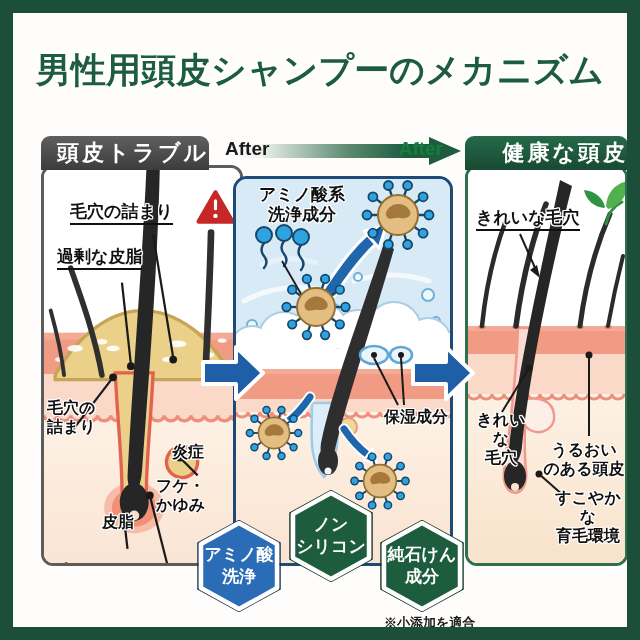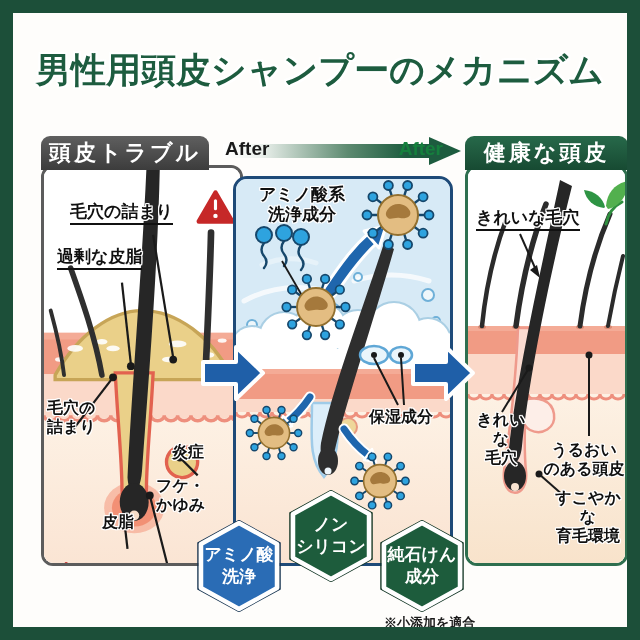--- a/index.html
+++ b/index.html
@@ -8,21 +8,21 @@
          font-family:"Liberation Sans",sans-serif;}
   .abs{position:absolute;}
   #title{left:0;top:34px;width:100%;text-align:center;font-size:35px;font-weight:bold;
          color:#1d5c3f;letter-spacing:0px;
          text-shadow:2px 0 #fff,-2px 0 #fff,0 2px #fff,0 -2px #fff,
                      2px 2px #fff,-2px 2px #fff,2px -2px #fff,-2px -2px #fff,0 0 4px #fff;}
   .panel{position:absolute;box-sizing:border-box;border-radius:12px;overflow:hidden;background:#fff;}
   #panel-left{left:28px;top:152px;width:202px;height:401px;border:3px solid #5c5c5c;}
   #panel-mid{left:220px;top:163px;width:220px;height:390px;border:3.5px solid #1e4a78;border-radius:14px;background:#d7eaf6;}
   #panel-right{left:452px;top:152px;width:163px;height:401px;border:3px solid #2e6f4f;}
-  .hdr{position:absolute;display:flex;align-items:center;justify-content:center;
+  .hdr{position:absolute;display:flex;align-items:center;justify-content:flex-end;
        color:#fff;font-weight:bold;font-size:22px;letter-spacing:3px;
        border-radius:9px 9px 0 0;z-index:5;}
   #hdr-left{left:28px;top:123px;width:168px;height:34px;background:linear-gradient(#5f5f5f,#3c3c3c);}
   #hdr-right{left:452px;top:123px;width:163px;height:34px;background:linear-gradient(#27694a,#174a32);}
   .lbl{position:absolute;font-weight:bold;color:#101010;line-height:1.2;white-space:nowrap;
        text-shadow:1px 0 #fff,-1px 0 #fff,0 1px #fff,0 -1px #fff,
                    1px 1px #fff,-1px -1px #fff,1px -1px #fff,-1px 1px #fff;}
   .u{border-bottom:2.5px solid #111;padding-bottom:1px;}
   .ctr{text-align:center;white-space:normal;}
   #ba-bar{left:210px;top:124px;width:238px;height:28px;z-index:4;}
@@ -284,21 +284,21 @@
           <use href="#micelle"></use>
         </g>
       <g transform="translate(144,302) scale(0.82)">
           <use href="#micelle"></use>
         </g>
     </svg>
     <div class="lbl ctr" style="left:10px;top:6px;width:112px;font-size:17px;">
       <span>アミノ酸系</span><br>
       <span>洗浄成分</span>
     </div>
-    <div class="lbl" style="left:133px;top:228px;font-size:16px;">保湿成分</div>
+    <div class="lbl" style="left:148px;top:228px;font-size:16px;">保湿成分</div>
   </div>
 
   <div class="hdr" id="hdr-right">
     <span>健康な頭皮</span>
   </div>
 
   <div class="panel" id="panel-right">
     <svg class="ovl" viewBox="0 0 157 395">
       <defs>
         <linearGradient id="lgder3" x1="0" y1="0" x2="0" y2="1">

